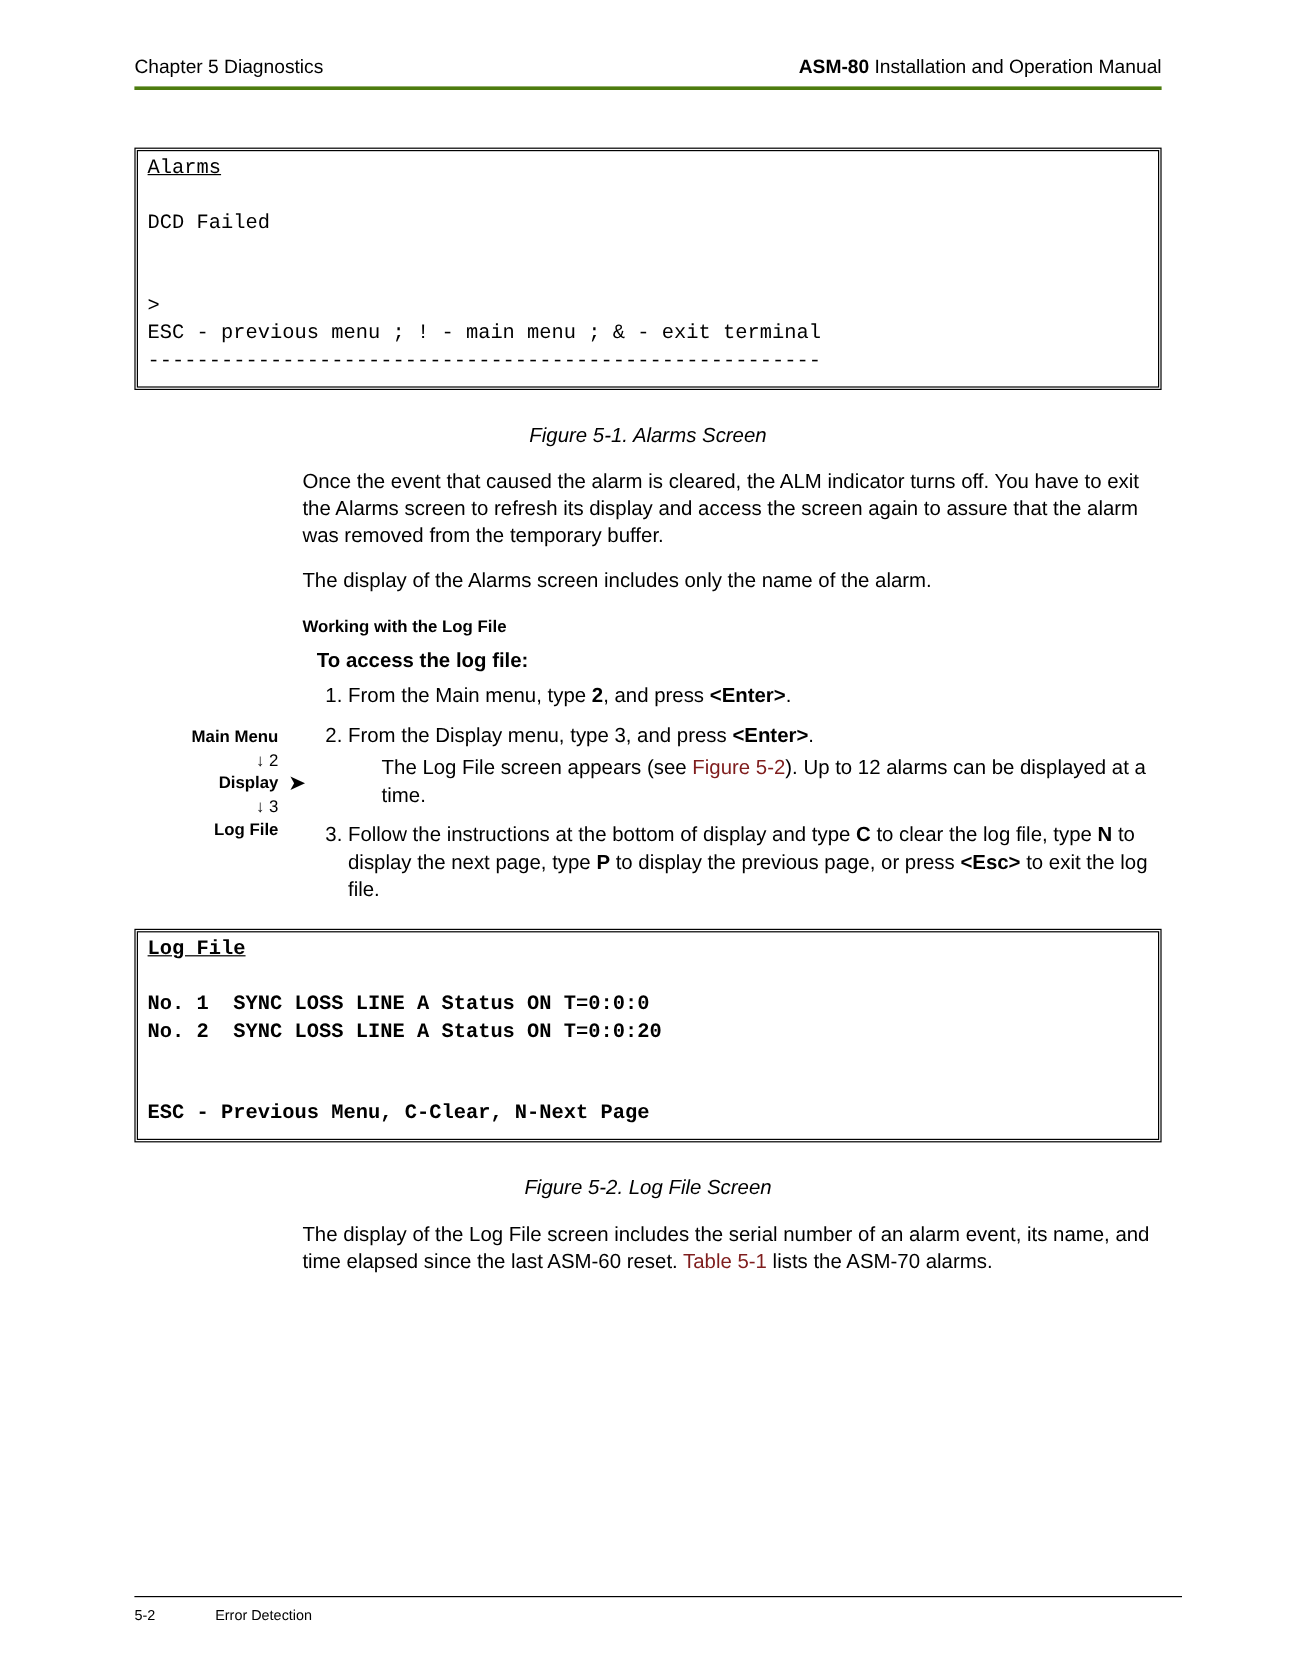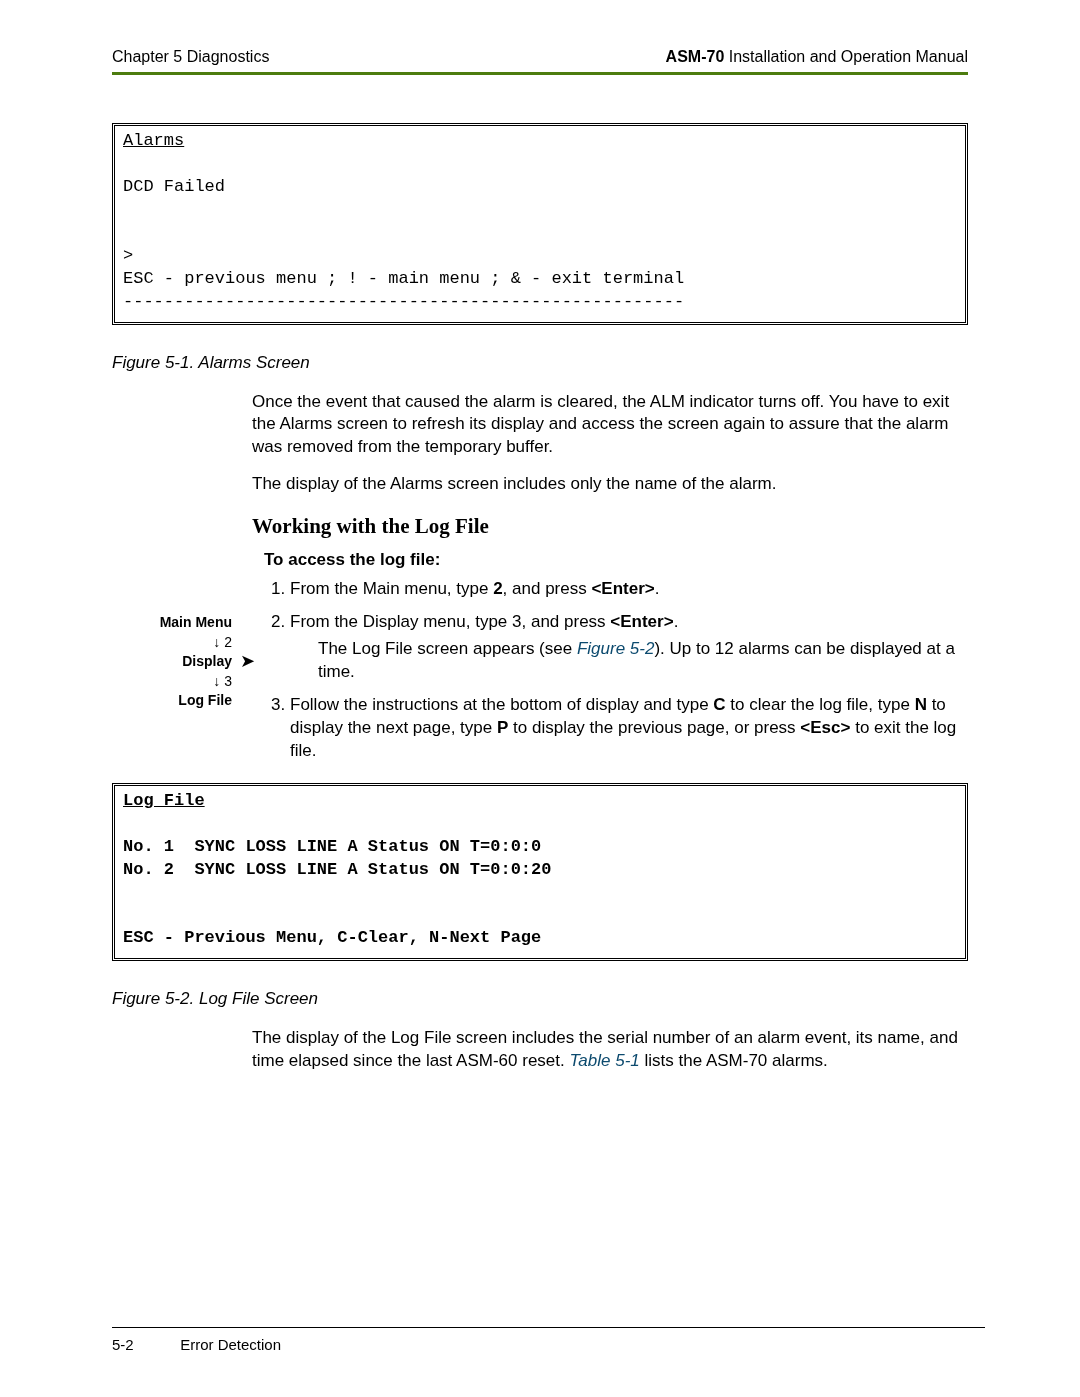--- a/index.html
+++ b/index.html
@@ -32,37 +32,37 @@
     font-size: 17px;
     line-height: 1.35;
     white-space: pre;
     margin-bottom: 28px;
     margin-top: 48px;
   }
   .code-box .title {
     text-decoration: underline;
   }
   .fig-caption {
+    text-align: center;
     font-style: italic;
     font-size: 17px;
     margin: 20px 0 18px 0;
   }
   .body-text {
     margin-left: 140px;
     font-size: 17px;
     line-height: 1.35;
     margin-bottom: 14px;
   }
   .section-heading {
     margin-left: 140px;
-    font-size: 21px;
+    font-size: 14px;
     font-weight: 700;
     margin-top: 18px;
     margin-bottom: 10px;
-    font-family: Liberation Serif, serif;
   }
   .proc-row {
     display: flex;
     align-items: center;
     margin-bottom: 6px;
   }
   .sidenote {
     width: 120px;
     flex: 0 0 120px;
     text-align: right;
@@ -94,41 +94,41 @@
     margin: 0;
     padding-left: 26px;
   }
   ol.steps > li {
     margin-bottom: 10px;
   }
   .sub {
     margin-left: 28px;
     margin-top: 4px;
   }
-  .link { color: #0c4a6e; font-style: italic; }
+  .link { color: #7f1d1d; }
   .footer {
     position: absolute;
     bottom: 44px;
     left: 112px;
     right: 95px;
     border-top: 1px solid #000;
     padding-top: 8px;
-    font-size: 15px;
+    font-size: 12px;
   }
   .footer .pg { display: inline-block; width: 64px; }
 </style>
 </head>
 <body>
 
 <div class="page">
 
   <div class="header">
     <span>Chapter 5  Diagnostics</span>
     <span class="right">
-      <b>ASM-70</b><span> Installation and Operation Manual</span>
+      <b>ASM-80</b><span> Installation and Operation Manual</span>
     </span>
   </div>
 
   <div class="code-box"><span class="title">Alarms</span>
 
 <span>DCD Failed</span>
 
 
 <span>&gt;</span>
 <span>ESC - previous menu ; ! - main menu ; &amp; - exit terminal</span>

